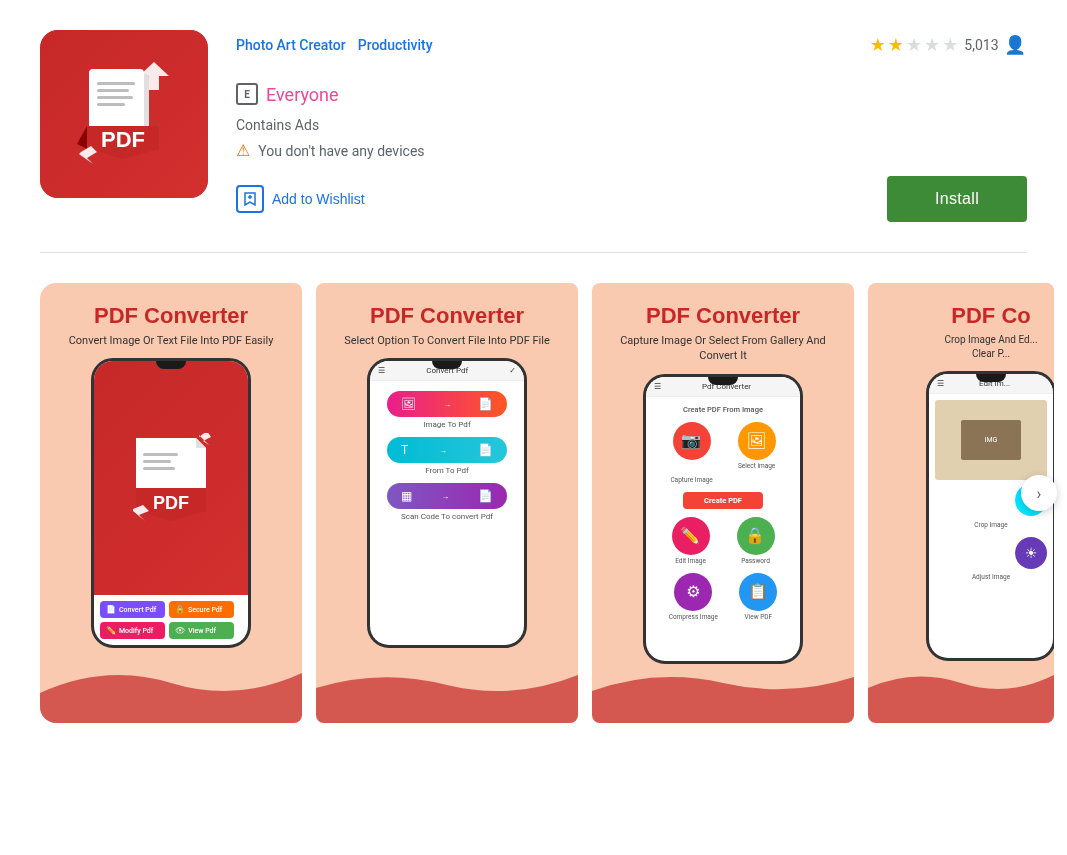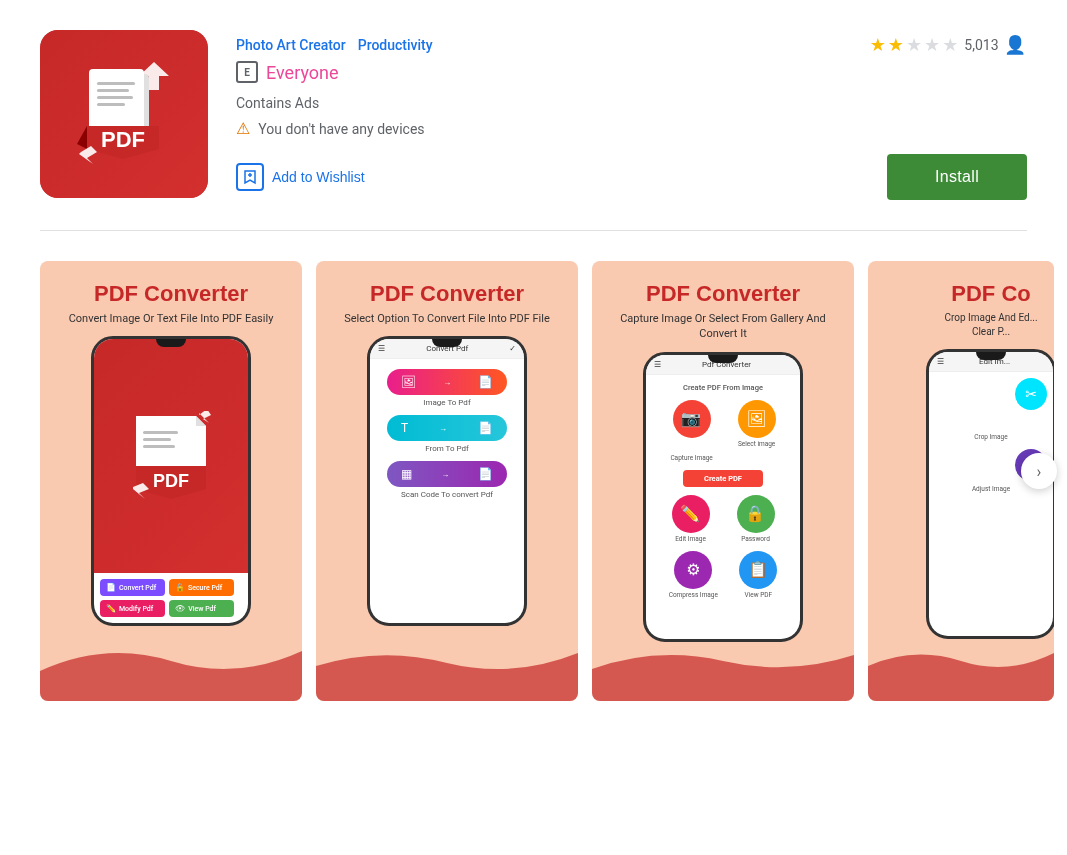--- a/index.html
+++ b/index.html
@@ -53,21 +53,21 @@
       font-weight: 400;
       color: #202124;
       line-height: 1.2;
       margin-bottom: 10px;
     }
 
     .app-meta-row {
       display: flex;
       align-items: center;
       gap: 12px;
-      margin-bottom: 6px;
+      margin-bottom: 28px;
     }
 
     .app-developer {
       color: #1a73e8;
       font-size: 14px;
       font-weight: 500;
       text-decoration: none;
       cursor: pointer;
     }
 
@@ -217,20 +217,21 @@
     .screenshots-section {
       padding: 20px 0 0 40px;
       position: relative;
       overflow: hidden;
     }
 
     .screenshots-row {
       display: flex;
       gap: 14px;
       overflow: hidden;
+      border-radius: 16px;
     }
 
     .screenshot-card {
       width: 262px;
       height: 440px;
       border-radius: 8px;
       overflow: hidden;
       flex-shrink: 0;
       background: #f9c9b0;
       position: relative;
@@ -608,24 +609,27 @@
           <div class="phone-screen">
 
             <div style="background:#f5f5f5; display:flex; justify-content:space-between; align-items:center; padding:5px 8px; border-bottom:1px solid #eee; font-size:8px; color:#333;">
               <span>☰</span>
               <span>Edit Im...</span>
               <span></span>
             </div>
 
             <div style="flex:1; padding:6px; display:flex; flex-direction:column; gap:4px;">
 
+              <div style="background:#e0d0b0; border-radius:3px; height:80px; display:flex; align-items:center; justify-content:center;">
+                <div style="background:#8B7355; width:60px; height:40px; border-radius:2px; display:flex; align-items:center; justify-content:center; font-size:7px; color:white;">IMG</div>
+              </div>
 
               <div style="display:flex; flex-direction:column; gap:4px;">
                 <div style="background:#00e5ff; width:32px; height:32px; border-radius:50%; display:flex; align-items:center; justify-content:center; font-size:14px; color:white; align-self:flex-end;">✂</div>
-                <span style="font-size:6.5px; color:#555; text-align:center; margin-top:19px;">Crop Image</span>
+                <span style="font-size:6.5px; color:#555; text-align:center; margin-top:1px;">Crop Image</span>
                 <div style="background:#673ab7; width:32px; height:32px; border-radius:50%; display:flex; align-items:center; justify-content:center; font-size:14px; color:white; align-self:flex-end; margin-top:4px;">☀</div>
                 <span style="font-size:6.5px; color:#555; text-align:center;">Adjust Image</span>
               </div>
             </div>
           </div>
         </div>
 
         <svg width="186" height="60" viewBox="0 0 186 60" style="position:absolute;bottom:0;left:0;">
           <path d="M0,25 Q46,5 93,20 Q140,35 186,12 L186,60 L0,60 Z" fill="#c62828" opacity="0.7"></path>
         </svg>

